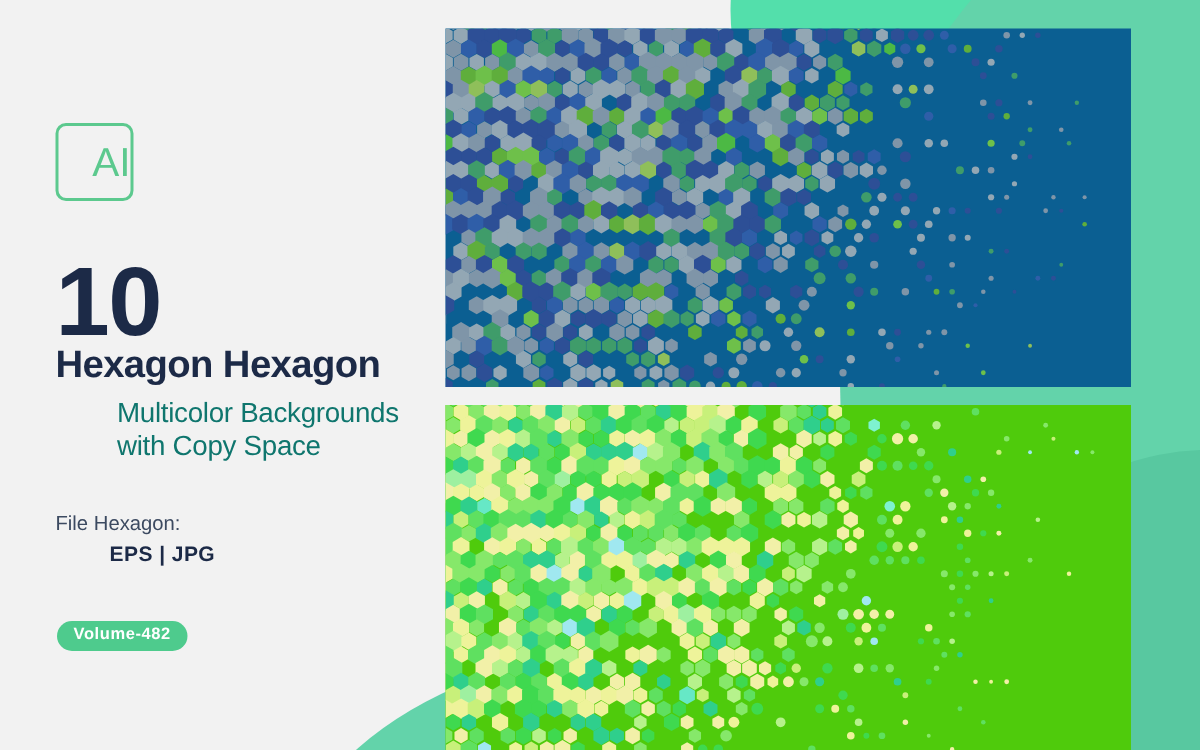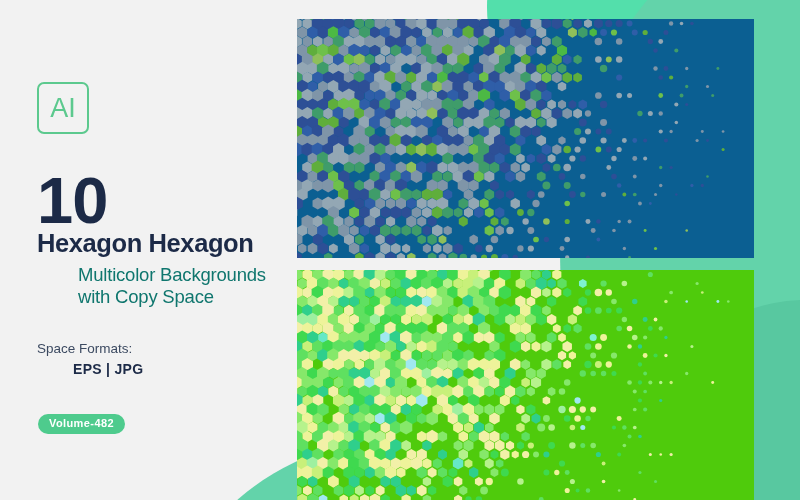--- a/index.html
+++ b/index.html
@@ -72,21 +72,21 @@
     position: absolute;
     left: 0;
     top: 82px;
     width: 52px;
     height: 52px;
     box-sizing: border-box;
     border: 2px solid #5cc98e;
     border-radius: 7px;
     display: flex;
     align-items: center;
-    justify-content: center;
+    justify-content: flex-end;
   }
   #ai-badge-label {
     color: #5cc98e;
     font-size: 27px;
     font-weight: 400;
     letter-spacing: 0px;
     line-height: 1;
     font-family: "Liberation Sans", sans-serif;
   }
 
@@ -202,21 +202,21 @@
 
     <div id="count-number" style="color: rgb(28, 42, 71);">10</div>
 
     <div id="title-main" style="color: rgb(28, 42, 71);">Hexagon Hexagon</div>
 
     <div id="subtitle">
       <div>Multicolor Backgrounds</div>
       <div>with Copy Space</div>
     </div>
 
-    <div id="file-formats-label">Space Formats:</div>
+    <div id="file-formats-label">File Hexagon:</div>
     <div id="file-formats-value">EPS  |  JPG</div>
 
     <div id="volume-badge" style="background: rgb(78, 203, 141); color: rgb(255, 255, 255);">Volume-482</div>
   </div>
 
   <div class="panel" id="panel-blue" style="background: rgb(11, 95, 146); left: 297px; top: 19px; width: 457px; height: 239px;">
     <svg id="svg-blue" width="457" height="239">
         <path d="M-0.25,-7.35L-0.25,-1.65L-5.20,1.21L-10.14,-1.65L-10.14,-7.35L-5.20,-10.21Z" fill="#8fbf5a"></path>
         <path d="M10.02,-7.28L10.02,-1.72L5.20,1.07L0.37,-1.72L0.37,-7.28L5.20,-10.07Z" fill="#7f95a8"></path>
         <path d="M21.24,-7.76L21.24,-1.24L15.59,2.03L9.93,-1.24L9.93,-7.76L15.59,-11.03Z" fill="#3f9c6a"></path>

